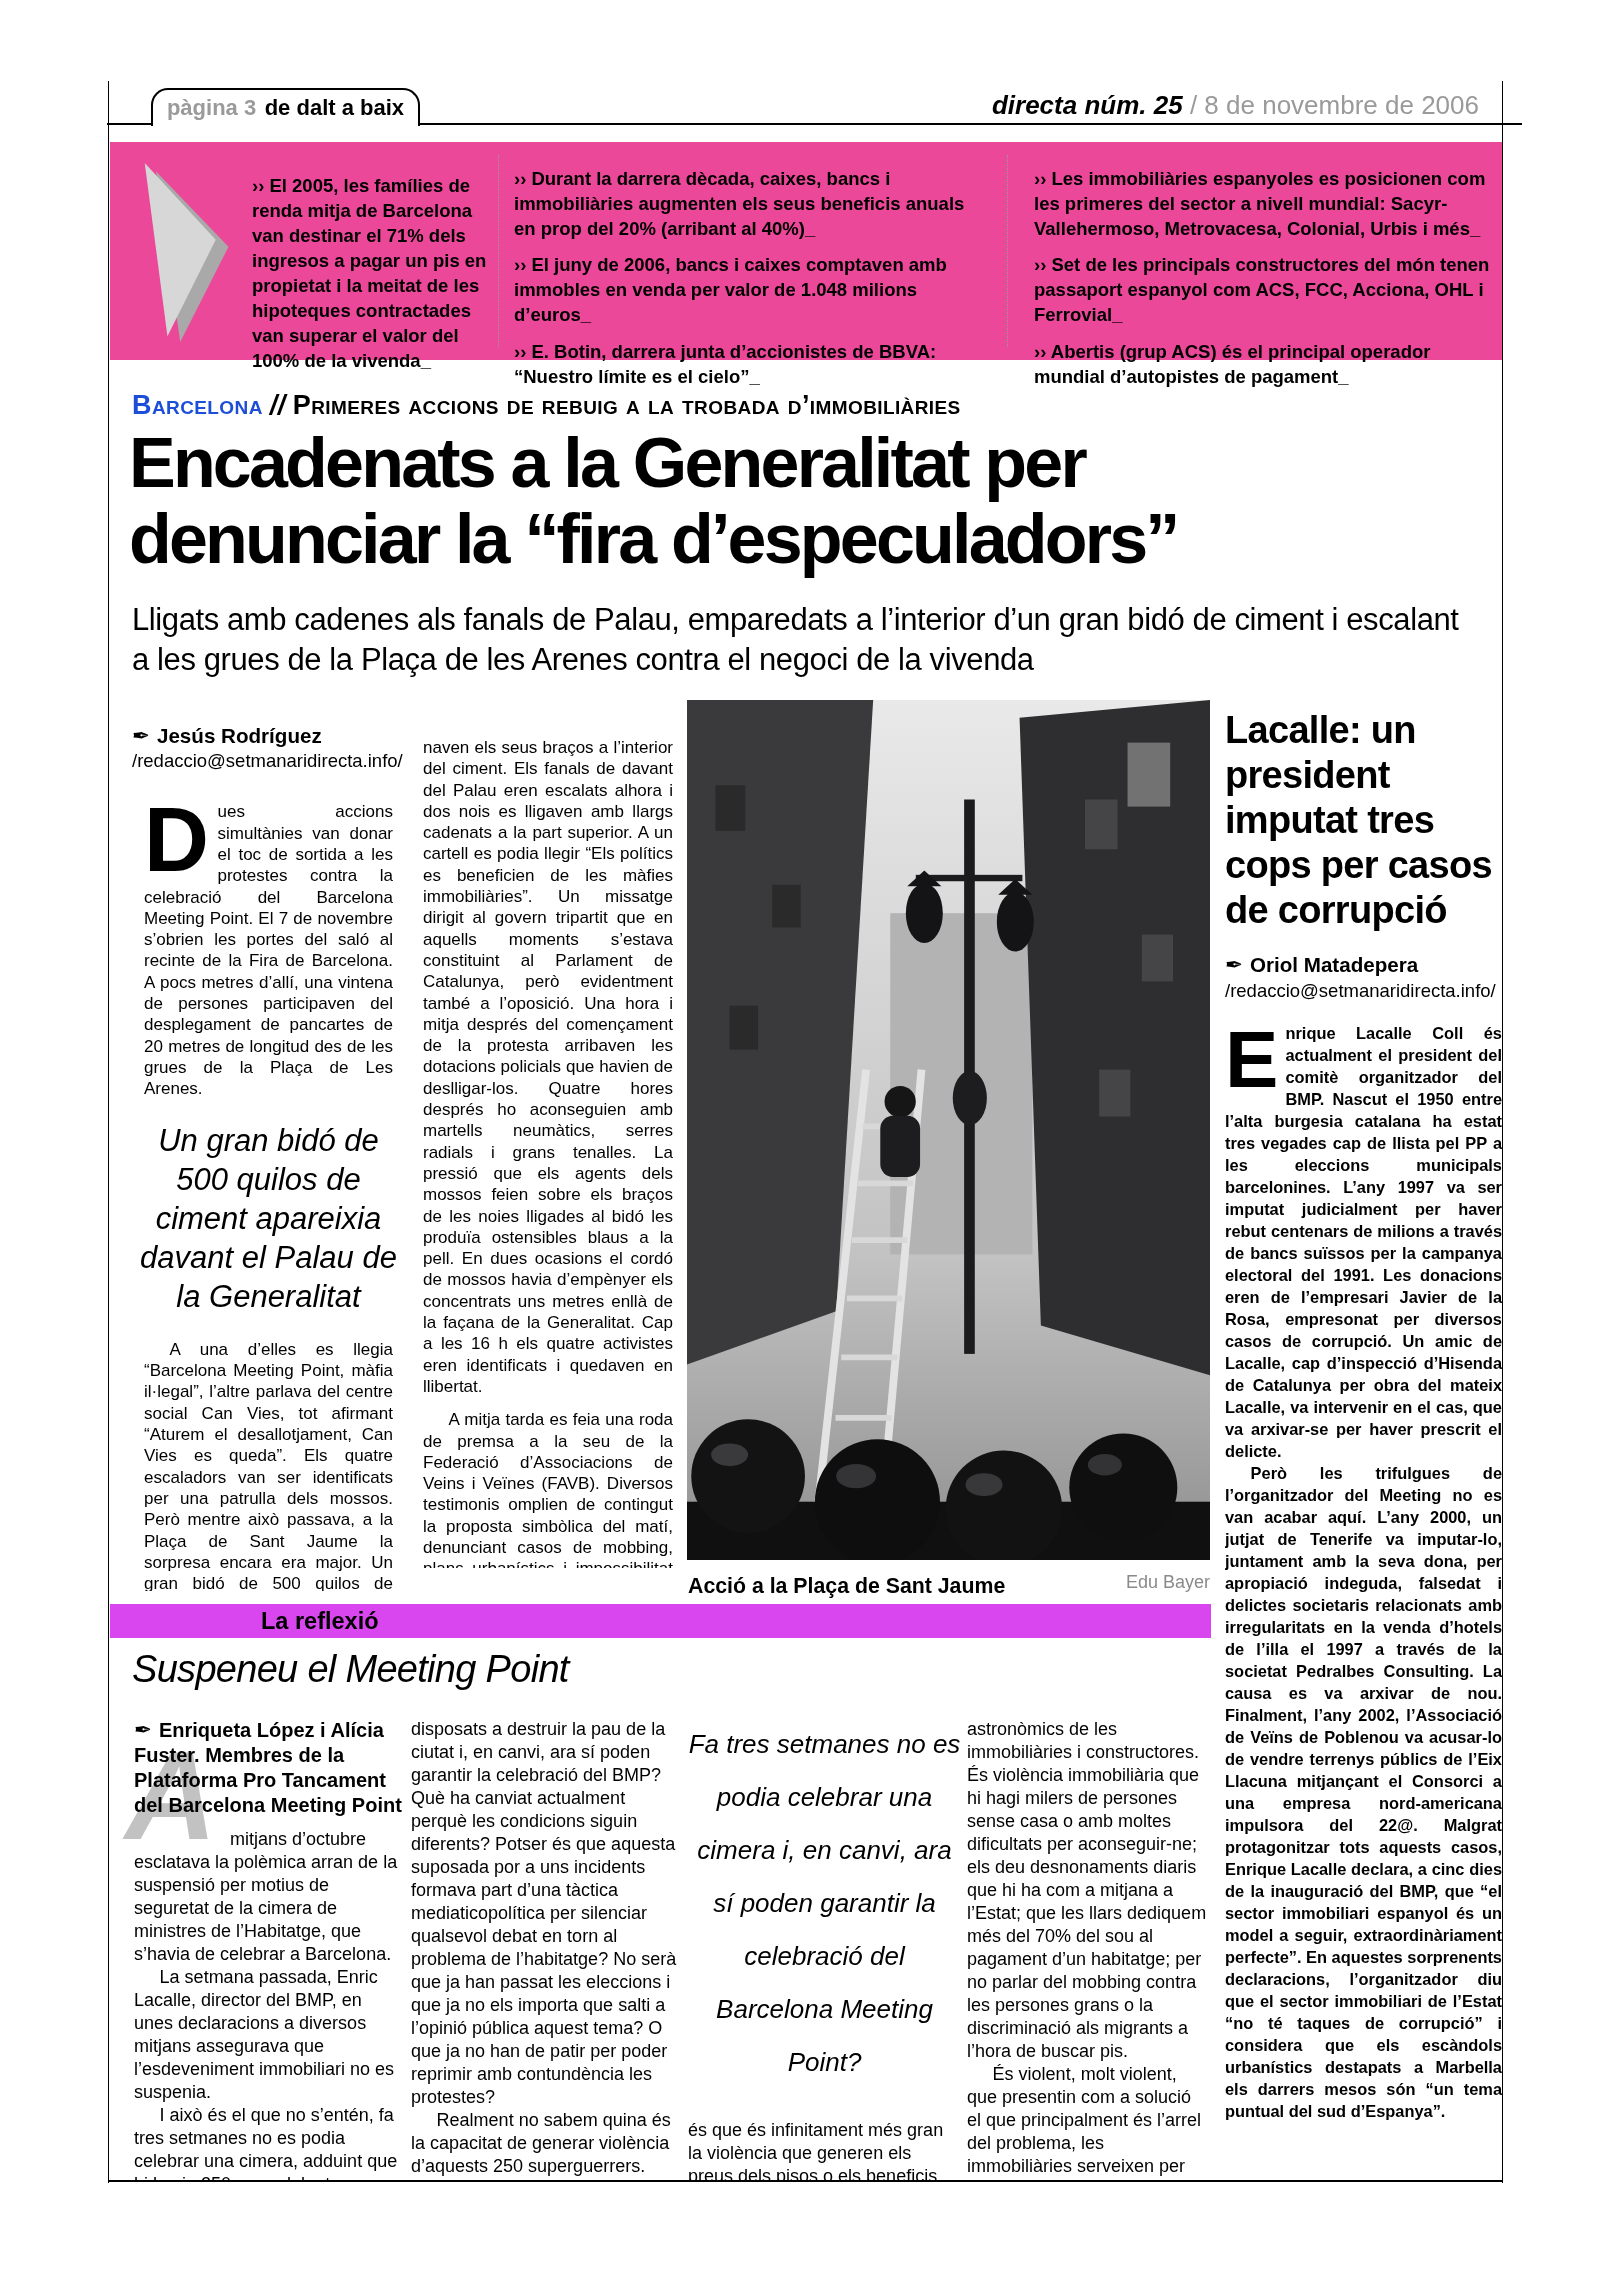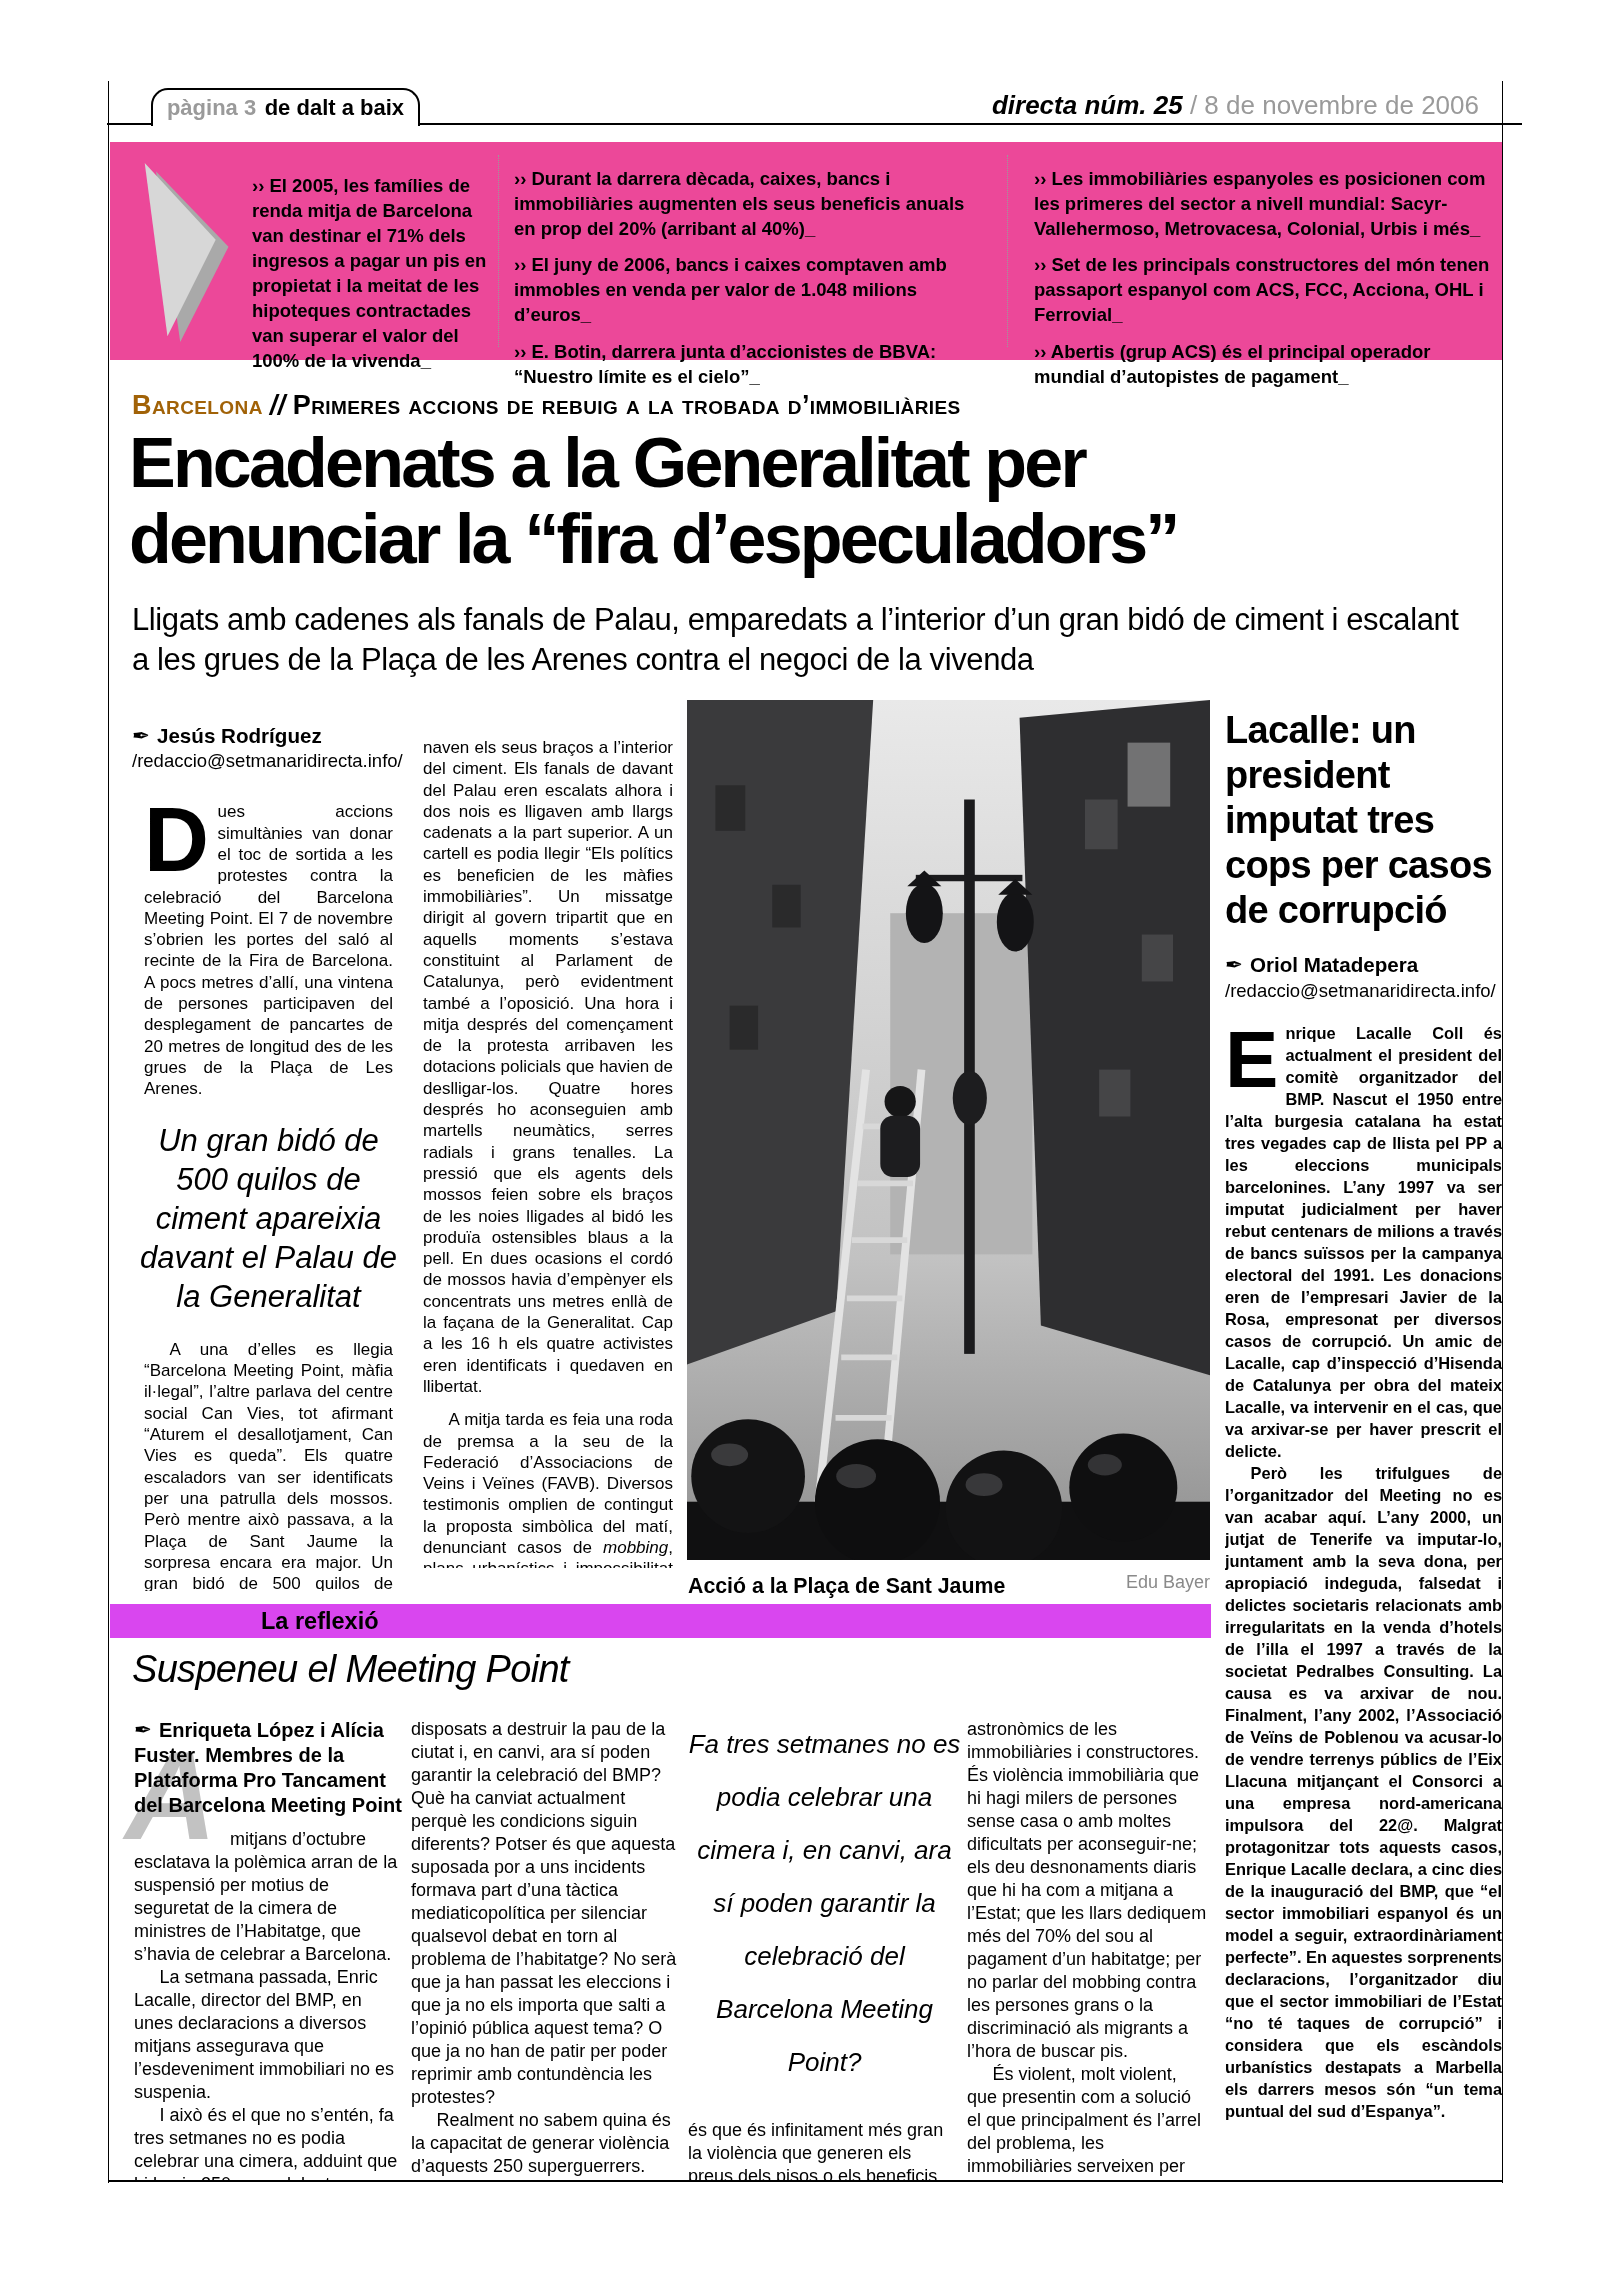--- a/index.html
+++ b/index.html
@@ -24,21 +24,21 @@
   #fcol1{left:142px;width:236px;top:31px !important}
   #fcol2{left:404px;width:466px}
   #fcol3{left:924px;width:461px}
   .fsep{position:absolute;top:12.8px;height:192px;width:0;border-left:1.4px dotted #9a9a9a}
   #fsep1{left:388px} #fsep2{left:897px}
   #factbox-arrow{position:absolute;left:25.6px;top:21.3px}
 
   
   #kicker{position:absolute;left:132px;top:390px;font-size:27px;font-weight:bold;
           font-variant:small-caps;letter-spacing:0.4px}
-  #kicker .loc{color:#a16207}
+  #kicker .loc{color:#1d4ed8}
   #kicker .slashes{font-style:italic;padding:0 7.1px}
   #headline{position:absolute;left:129px;top:425px;width:1372px;font-size:70px;line-height:76px;
             font-weight:bold;letter-spacing:-2.8px;white-space:pre-line}
   #subhead{position:absolute;left:132px;top:600px;width:1351px;font-size:31px;line-height:40px;letter-spacing:-0.4px}
 
   
   .byline{font-size:20.6px;font-weight:bold}
   .pen{display:inline-block;margin-right:7.1px;font-size:21.3px;font-weight:normal}
   .bemail{font-size:18.5px;font-weight:normal;margin-top:2.8px}
 
@@ -77,21 +77,21 @@
   #rcolA{left:134px;width:270px;z-index:1}
   #rcolB{left:411px;width:272px}
   #rcolC{left:688px;width:273px}
   #rcolD{left:967px;width:242px}
   #rcolA .byline{font-size:20px;line-height:25px}
   #rcolA .first{text-indent:96px;margin-top:10px}
   #bigA{position:absolute;left:125px;top:1732px;font-size:127px;line-height:1;font-style:italic;
         font-weight:bold;color:#c2c2c2;z-index:0}
   #rcolC .pq{font-size:26px;line-height:53px;}
   #rcolC .cbottom{margin-top:30px}
-  .it{font-style:italic}
+  .it{}
 </style>
 </head>
 <body>
 
 <div class="rule" id="top-rule" style="left:107px;top:123px;width:1415px;height:2.1px"></div>
 <div class="rule" id="left-rule" style="left:108px;top:81px;width:1.4px;height:2102px"></div>
 <div class="rule" id="right-rule" style="left:1502px;top:81px;width:1.4px;height:2102px"></div>
 <div class="rule" id="bottom-rule" style="left:108px;top:2180px;width:1395px;height:2.1px"></div>
 
 <div id="page-tab">

